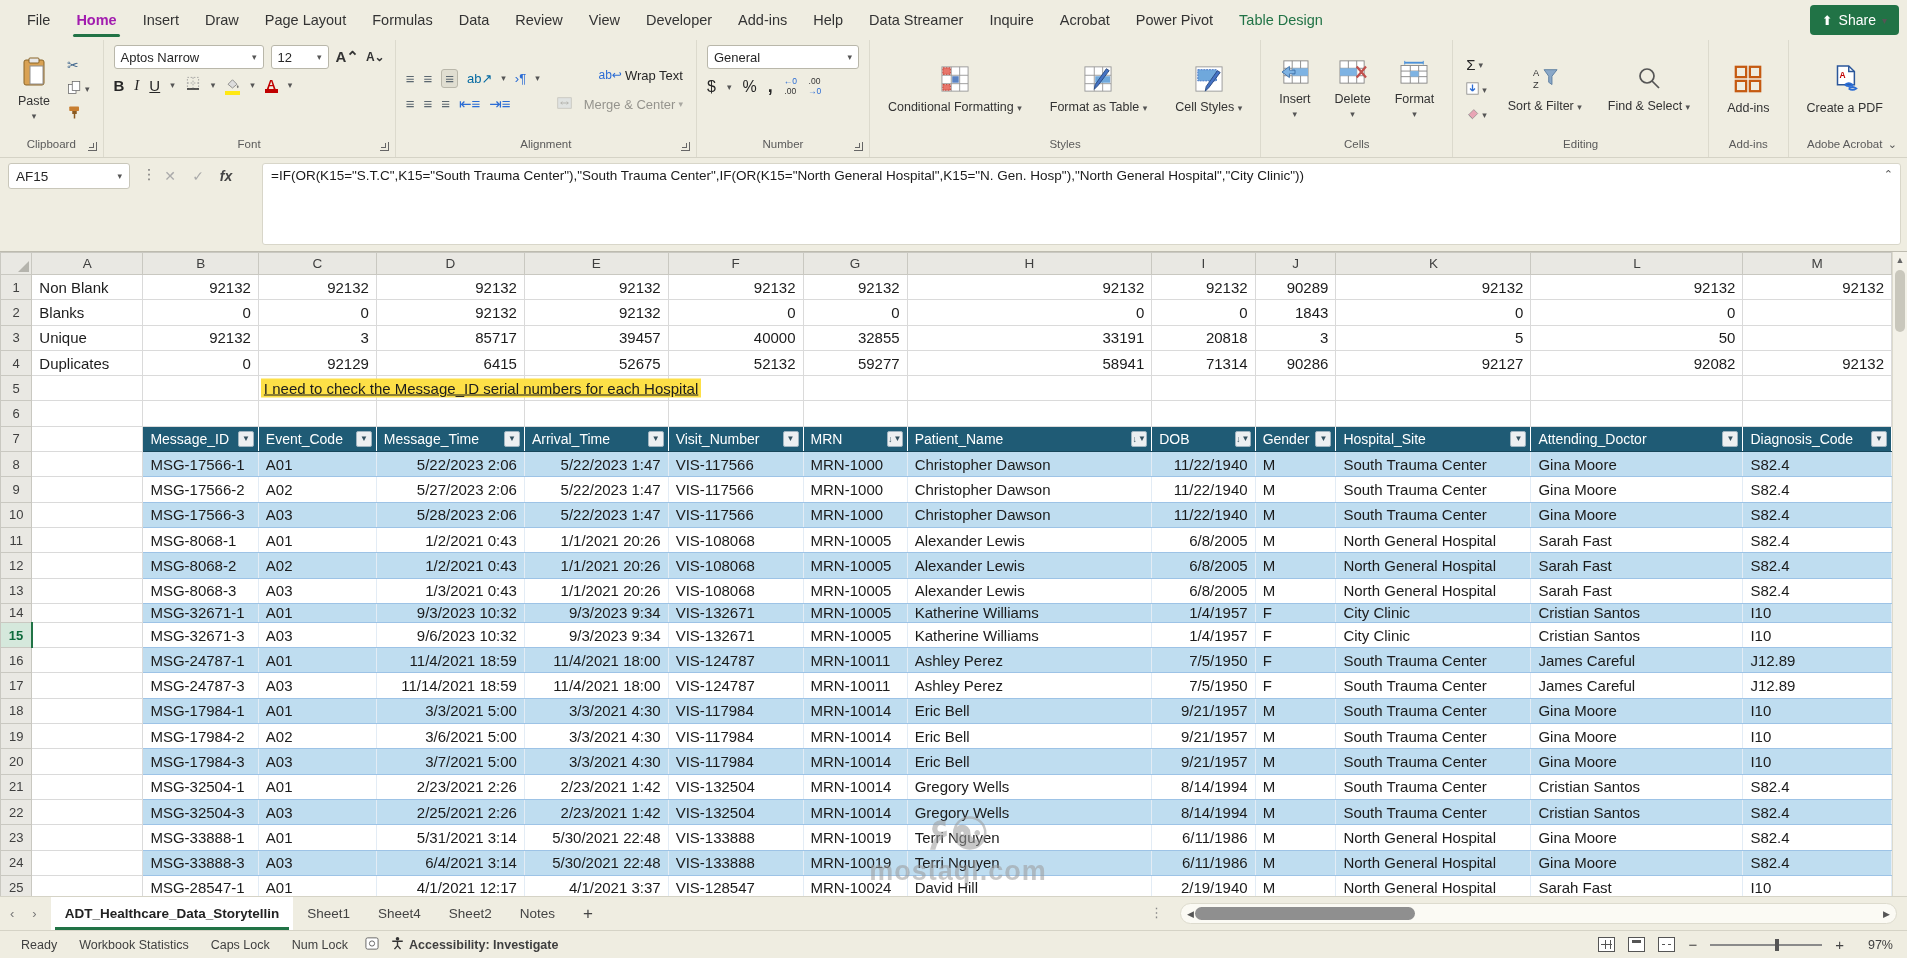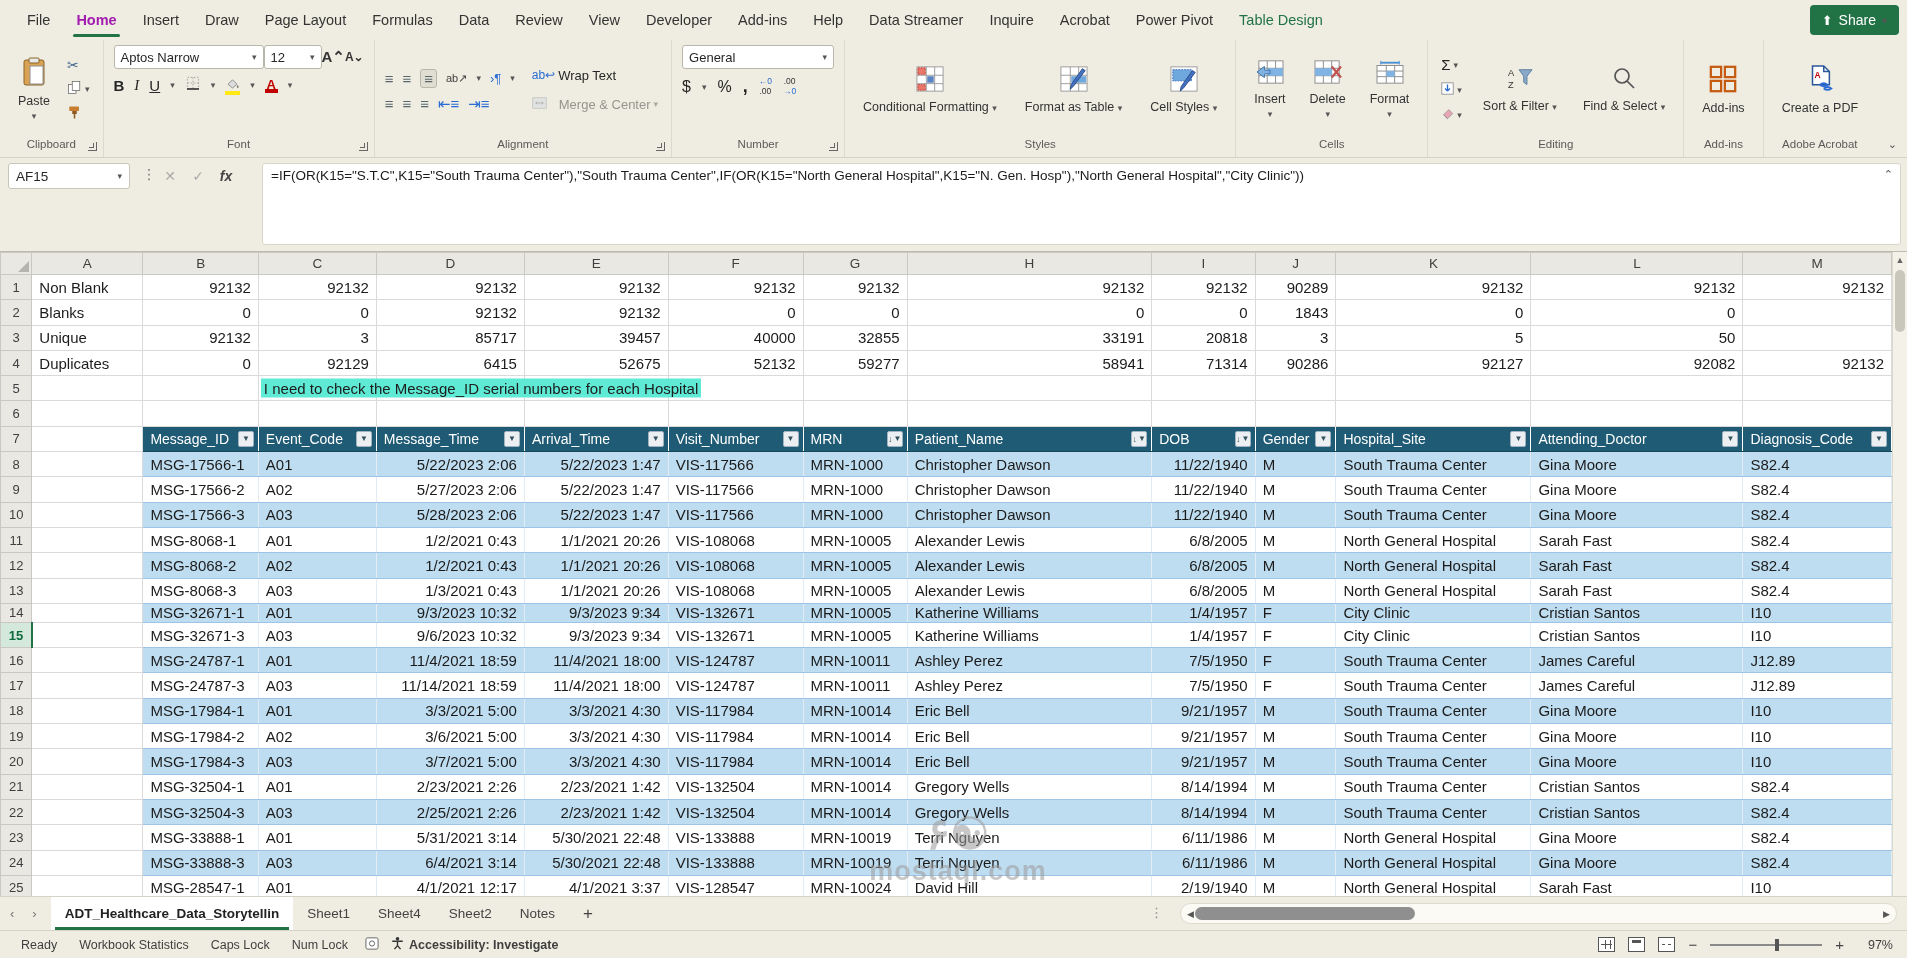--- a/index.html
+++ b/index.html
@@ -20,21 +20,21 @@
   .grp + .grp { border-left:1px solid #DCDACD; }
   .grp-body { flex:1; display:flex; align-items:center; gap:6px; padding:2px 6px; }
   .grp-label { height:21px; font-size:11.5px; color:#5a5a5a; text-align:center; position:relative; padding:2px 14px 0 14px; white-space:nowrap; }
   .launcher { position:absolute; right:2px; bottom:6px; width:9px; height:9px; border-right:1.5px solid #666; border-bottom:1.5px solid #666; }
   .launcher::after { content:""; position:absolute; right:2px; bottom:2px; width:4px; height:4px; border-right:1.5px solid #666; border-bottom:1.5px solid #666; transform:rotate(0deg); }
   .bigbtn { display:flex; flex-direction:column; align-items:center; justify-content:center; gap:3px; padding:4px 8px; border-radius:4px; font-size:12.5px; color:#333; cursor:pointer; text-align:center; line-height:1.15; }
   .smallbtn { display:flex; align-items:center; gap:3px; padding:2px 3px; border-radius:3px; cursor:pointer; font-size:12.5px; }
   .chev { font-size:9px; color:#555; }
   .combo { background:#fff; border:1px solid #B9B7AA; border-radius:3px; height:24px; display:flex; align-items:center; font-size:13px; padding:0 6px; justify-content:space-between; cursor:pointer; }
   .stack { display:flex; flex-direction:column; gap:3px; }
-  .hrow { display:flex; align-items:center; }
+  .hrow { display:flex; align-items:center; gap:7px; }
   .fontletter { font-size:15px; font-weight:bold; color:#333; }
   .lines { color:#5b6770; font-size:15px; line-height:1; }
   .pressed { background:#e0ded1; border:1px solid #b9b7aa; border-radius:3px; padding:1px 3px; }
   .disabled { opacity:.45; }
   .colorbar { display:block; height:4px; width:15px; margin-top:-2px; }
   .dec { display:flex; flex-direction:column; font-size:8.5px; line-height:1.1; color:#333; align-items:center; }
   .dec .bluearrow { color:#2b6cd4; }
   .two-line { font-size:12.5px; line-height:1.15; text-align:center; }
   .ic { display:inline-block; }
 
@@ -54,21 +54,21 @@
   table.sheet { border-collapse:collapse; table-layout:fixed; }
   table.sheet td, table.sheet th { overflow:hidden; white-space:nowrap; font-weight:normal; }
   .colhdr { background:#E9E8E3; border:1px solid #C9C8C1; color:#3f3f3f; font-size:13.5px; text-align:center; height:22px; }
   .rowhdr { background:#E9E8E3; border:1px solid #C9C8C1; color:#3f3f3f; font-size:13px; text-align:center; }
   .rowhdr.active { background:#D5E8DC; color:#0E6B3C; border-right:2px solid #217346; font-weight:bold; }
   .corner { background:#E9E8E3; border:1px solid #C9C8C1; position:relative; }
   .corner::after { content:""; position:absolute; right:2px; bottom:2px; border-left:11px solid transparent; border-bottom:11px solid #B5B4AD; }
   .gcell { border-right:1px solid #DADada; border-bottom:1px solid #DADADA; font-size:15px; padding:0 7px; color:#1c1c1c; background:#fff; }
   .gcell.num { text-align:right; }
   .notecell { position:relative; overflow:visible !important; }
-  .notecell .spill { position:absolute; left:2px; top:50%; transform:translateY(-50%); background:#5eead4; white-space:nowrap; z-index:3; font-size:15px; padding:1px 3px; }
+  .notecell .spill { position:absolute; left:2px; top:50%; transform:translateY(-50%); background:#fde047; white-space:nowrap; z-index:3; font-size:15px; padding:1px 3px;text-decoration:underline; }
   .thead-cell { background:#1F5B75; color:#fff; font-size:14px; font-weight:bold; text-align:left; padding:0 4px 0 7px; border-right:1px solid rgba(255,255,255,.28); border-bottom:1px solid #16465a; position:relative; }
   .thead-inner { display:flex; align-items:center; justify-content:space-between; gap:4px; }
   .filter-btn { flex:0 0 auto; width:16px; height:16px; background:#ECEFF1; border:1px solid #9FB4C0; border-radius:2px; display:flex; align-items:center; justify-content:center; color:#33505f; font-size:8px; cursor:pointer; }
   .filter-btn .sortmark { font-size:9px; margin-right:1px; }
   .tcell { font-size:15px; padding:0 7px; color:#1b1b1b; border-bottom:1px solid #9DC3E6; border-right:1px solid rgba(100,150,200,.18); }
   tr.band .tcell { background:#BFDDF0; }
   tr.noband .tcell { background:#fff; }
   .tcell.num { text-align:right; }
 
   
@@ -218,34 +218,34 @@
     <div class="grp-label"><span>Font</span><span class="launcher"></span></div>
   </div>
 
   <div class="grp">
     <div class="grp-body" style="gap:14px;">
       <div class="stack" style="gap:8px;">
         <div class="hrow" style="gap:9px;">
           <span class="lines">≡</span>
           <span class="lines">≡</span>
           <span class="lines pressed">≡</span>
-          <span style="color:#404040;font-size:11px;">ab↗</span>
+          <span style="color:#0369a1;font-size:13px;">ab↗</span>
             <span class="chev">▾</span>
           <span style="color:#2b6cd4;font-size:13px;">›¶</span>
             <span class="chev">▾</span>
         </div>
         <div class="hrow" style="gap:9px;">
           <span class="lines">≡</span>
           <span class="lines">≡</span>
           <span class="lines">≡</span>
           <span class="lines" style="color:#2b6cd4;">⇤≡</span>
           <span class="lines" style="color:#2b6cd4;">⇥≡</span>
         </div>
       </div>
-      <div class="stack" style="gap:10px; align-items:flex-start;">
+      <div class="stack" style="gap:10px; align-items:flex-end;">
         <div class="smallbtn">
           <span style="color:#2b6cd4;font-size:12px;">ab↩</span>
           <span style="font-size:13px;">Wrap Text</span>
         </div>
         <div class="smallbtn disabled">
           <span class="ic"><svg width="15" height="12" viewBox="0 0 20 16">
                 <rect x="1" y="1" width="18" height="14" fill="#cfd8e2" stroke="#8a8a8a"></rect>
                 <path d="M5 8h10M5 8l2-2M5 8l2 2M15 8l-2-2M15 8l-2 2" stroke="#555" fill="none"></path>
               </svg></span>
           <span style="font-size:13px;margin-left:9px;">Merge &amp; Center</span>

